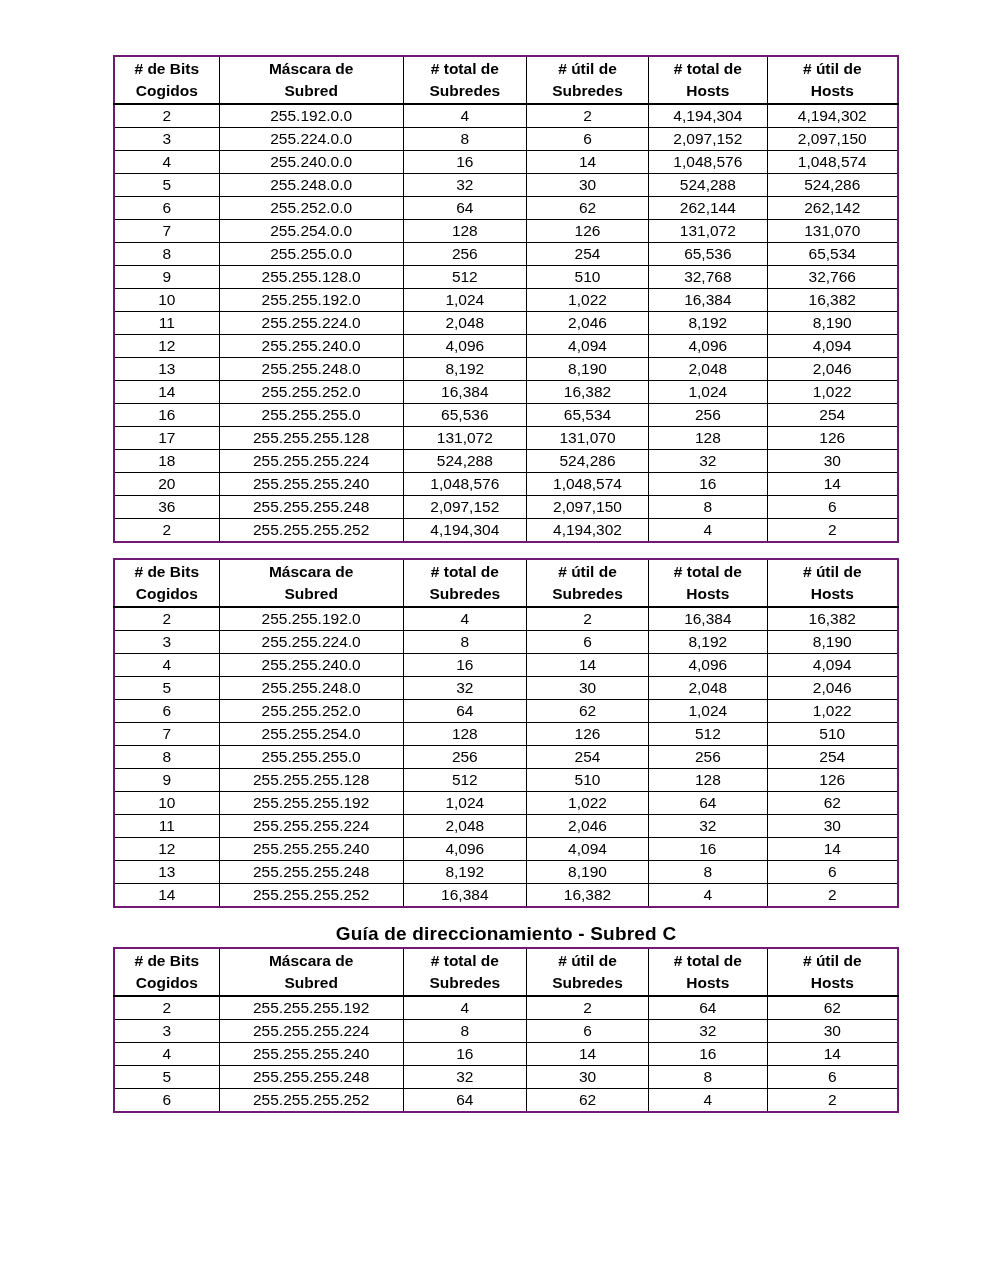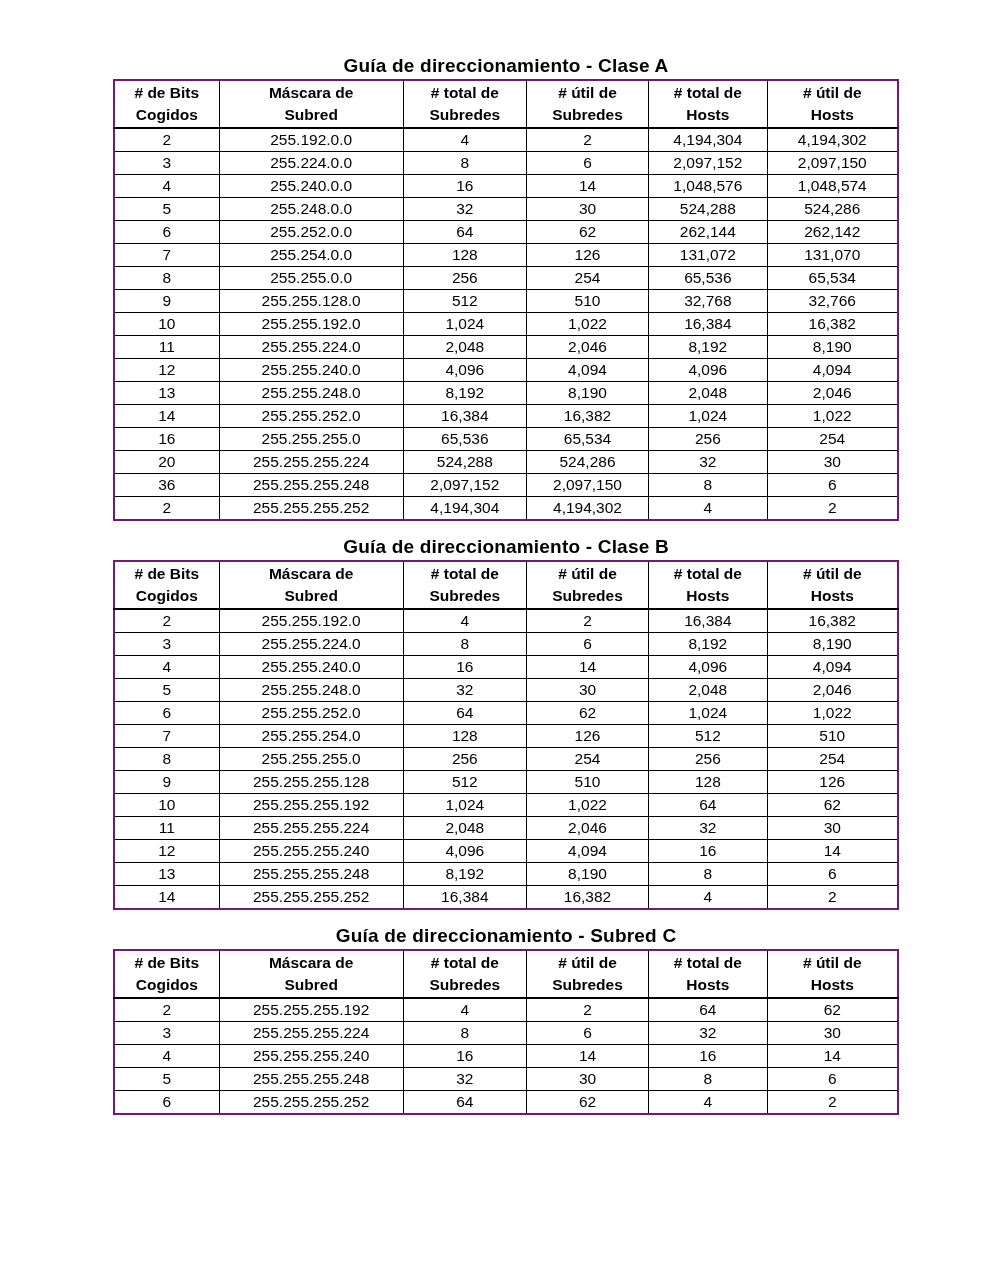--- a/index.html
+++ b/index.html
@@ -65,21 +65,20 @@
     padding: 0;
   }
 </style>
 </head>
 <body>
 
 <div class="page">
   <div class="content">
 
     <section class="table-block">
-      <h2 class="table-title">Guía de direccionamiento - Clase A</h2>
       <table>
         <colgroup>
           <col class="c1">
             <col class="c2">
             <col class="c3">
             <col class="c4">
             <col class="c5">
             <col class="c6">
         </colgroup>
       <thead>
@@ -199,26 +198,42 @@
             </tr>
             <tr>
               <td>16</td>
               <td>255.255.255.0</td>
               <td>65,536</td>
               <td>65,534</td>
               <td>256</td>
               <td>254</td>
             </tr>
             <tr>
-              <td>20</td>
+              <td>17</td>
+              <td>255.255.255.128</td>
+              <td>131,072</td>
+              <td>131,070</td>
+              <td>128</td>
+              <td>126</td>
+            </tr>
+            <tr>
+              <td>18</td>
               <td>255.255.255.224</td>
               <td>524,288</td>
               <td>524,286</td>
               <td>32</td>
               <td>30</td>
+            </tr>
+            <tr>
+              <td>20</td>
+              <td>255.255.255.240</td>
+              <td>1,048,576</td>
+              <td>1,048,574</td>
+              <td>16</td>
+              <td>14</td>
             </tr>
             <tr>
               <td>36</td>
               <td>255.255.255.248</td>
               <td>2,097,152</td>
               <td>2,097,150</td>
               <td>8</td>
               <td>6</td>
             </tr>
             <tr>
@@ -227,21 +242,20 @@
               <td>4,194,304</td>
               <td>4,194,302</td>
               <td>4</td>
               <td>2</td>
             </tr>
           </tbody>
         </table>
     </section>
 
     <section class="table-block">
-      <h2 class="table-title">Guía de direccionamiento - Clase B</h2>
       <table>
         <colgroup>
           <col class="c1">
             <col class="c2">
             <col class="c3">
             <col class="c4">
             <col class="c5">
             <col class="c6">
         </colgroup>
       <thead>

